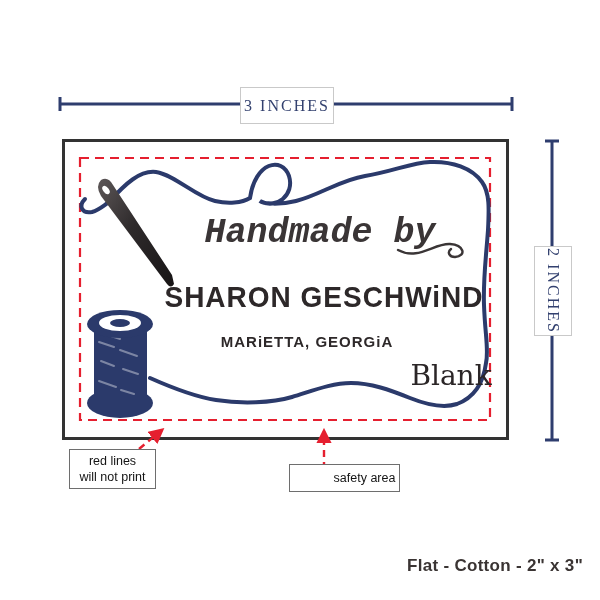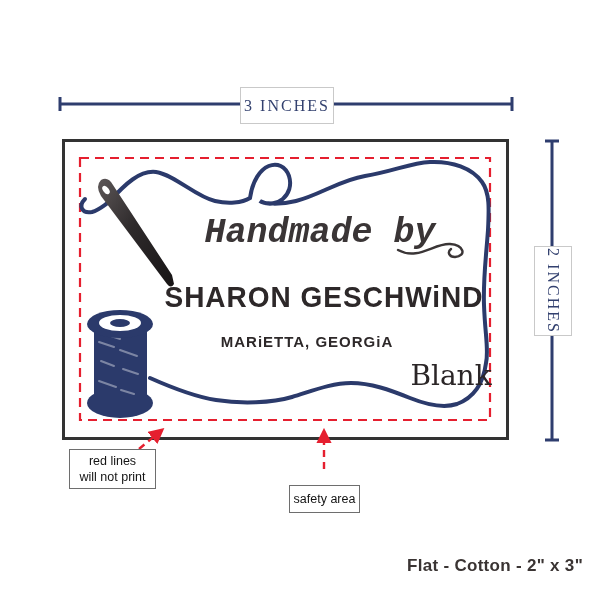--- a/index.html
+++ b/index.html
@@ -48,21 +48,21 @@
     font-family:"DejaVu Serif",serif;font-size:28px;color:#2b2627;
   }
 
   
   .note{
     position:absolute;background:#ffffff;border:1px solid #6e6e6e;
     color:#141414;font-size:12.5px;line-height:1.3;text-align:center;
     z-index:5;display:flex;flex-direction:column;align-items:center;justify-content:center;
   }
   .note-red-lines{left:53px;top:449px;width:85px;height:38px;margin-left:16px;}
-  .note-safety{left:289px;top:485px;width:69px;height:26px;}
+  .note-safety{left:289px;top:464px;width:69px;height:26px;padding-left:40px;}
 
   .footer-spec{
     position:absolute;right:17px;top:556px;
     font-weight:bold;font-size:17px;letter-spacing:0.3px;color:#3a3433;z-index:4;
   }
 </style>
 </head>
 <body>
 
 <div id="stage">

